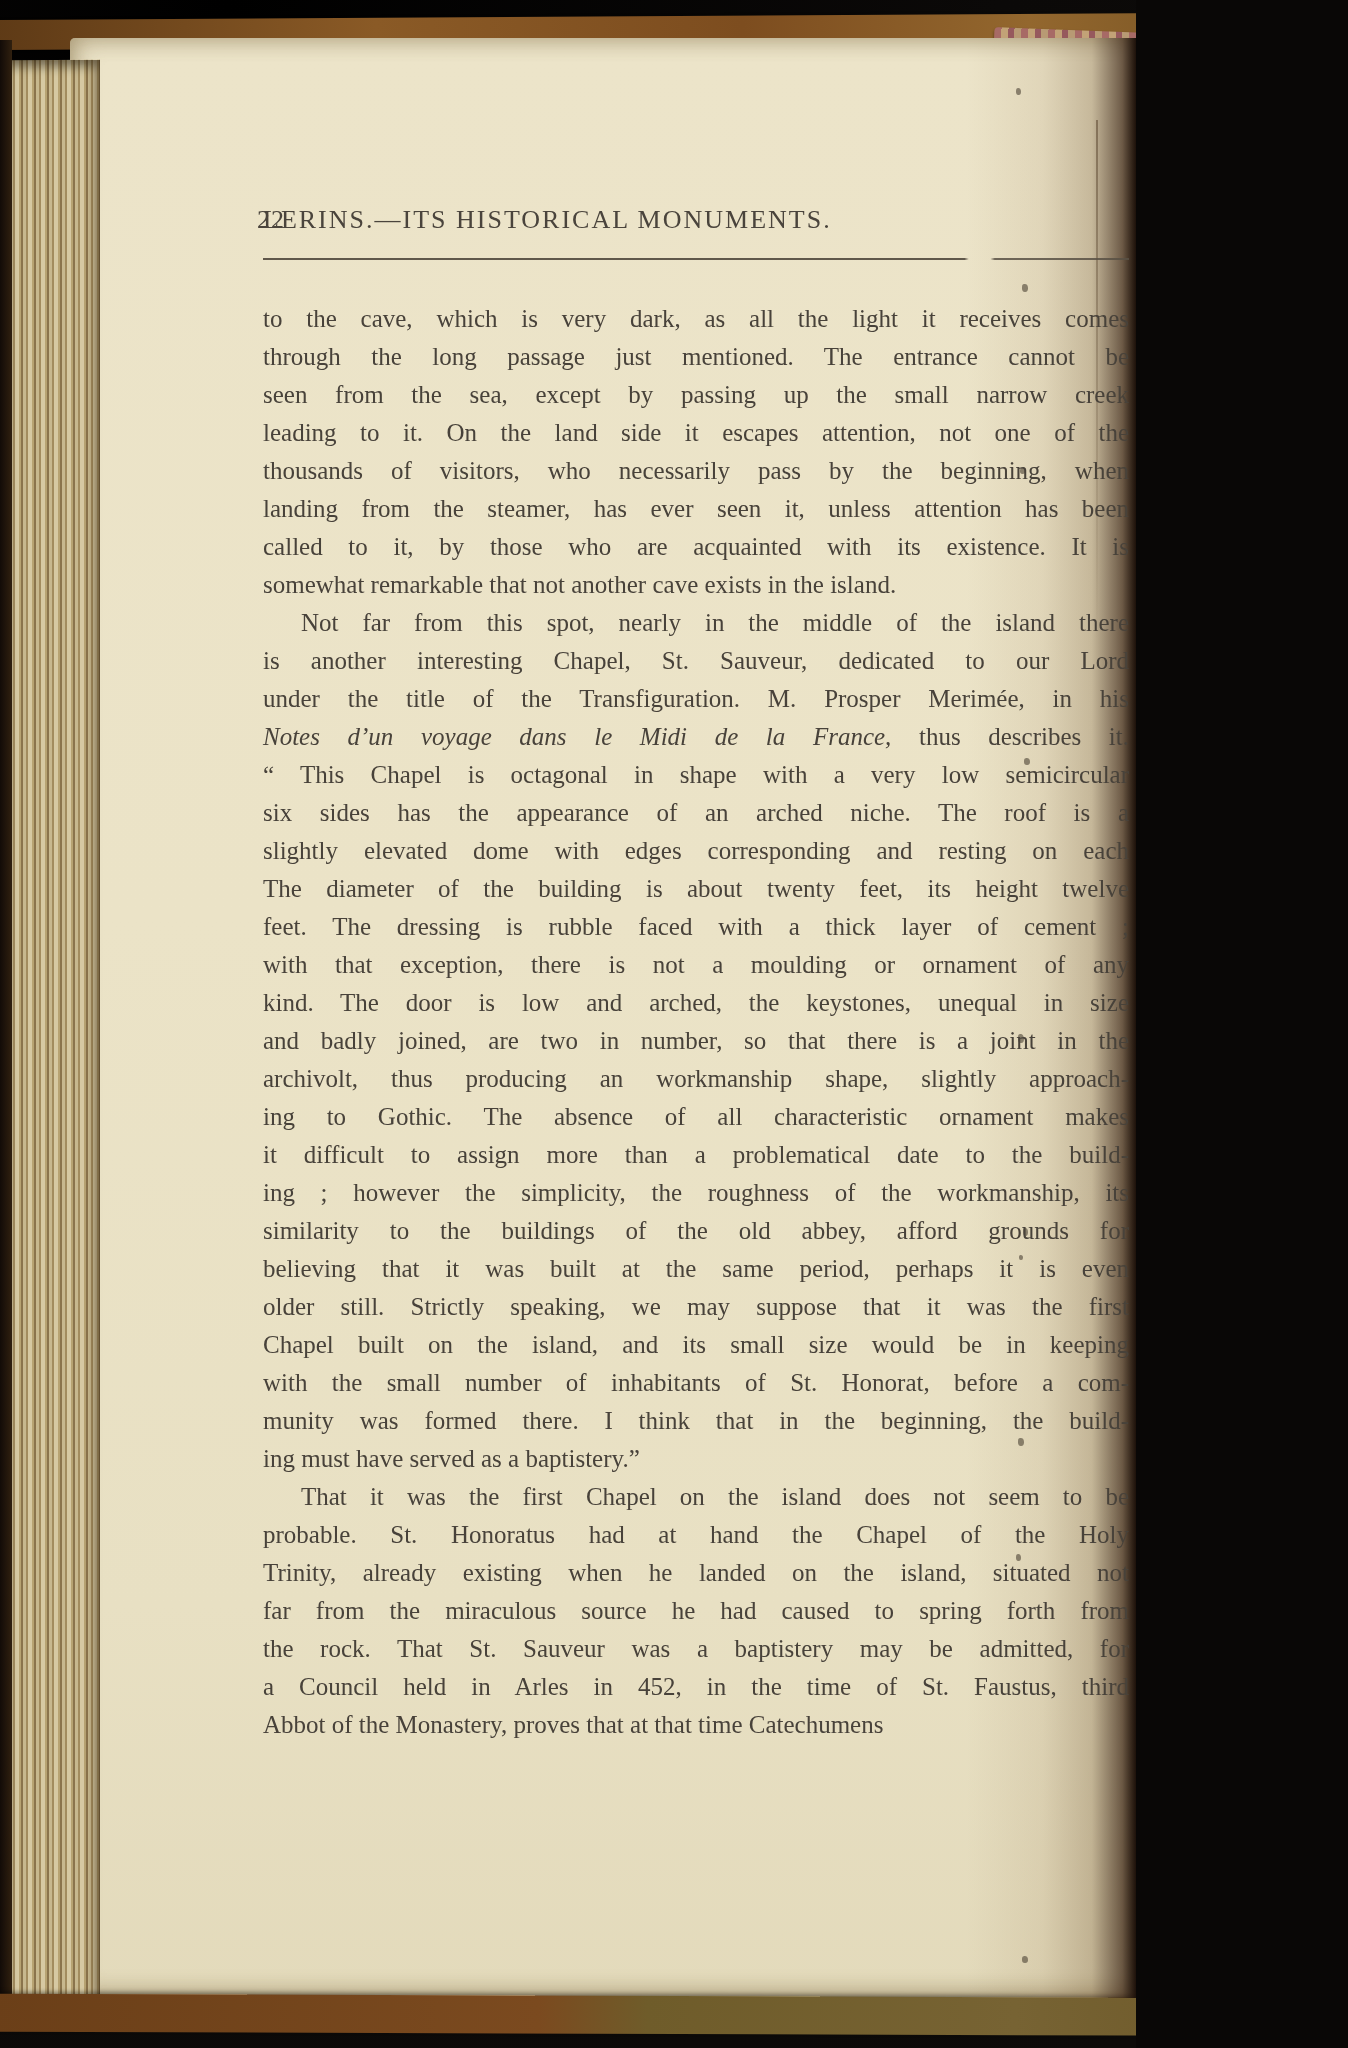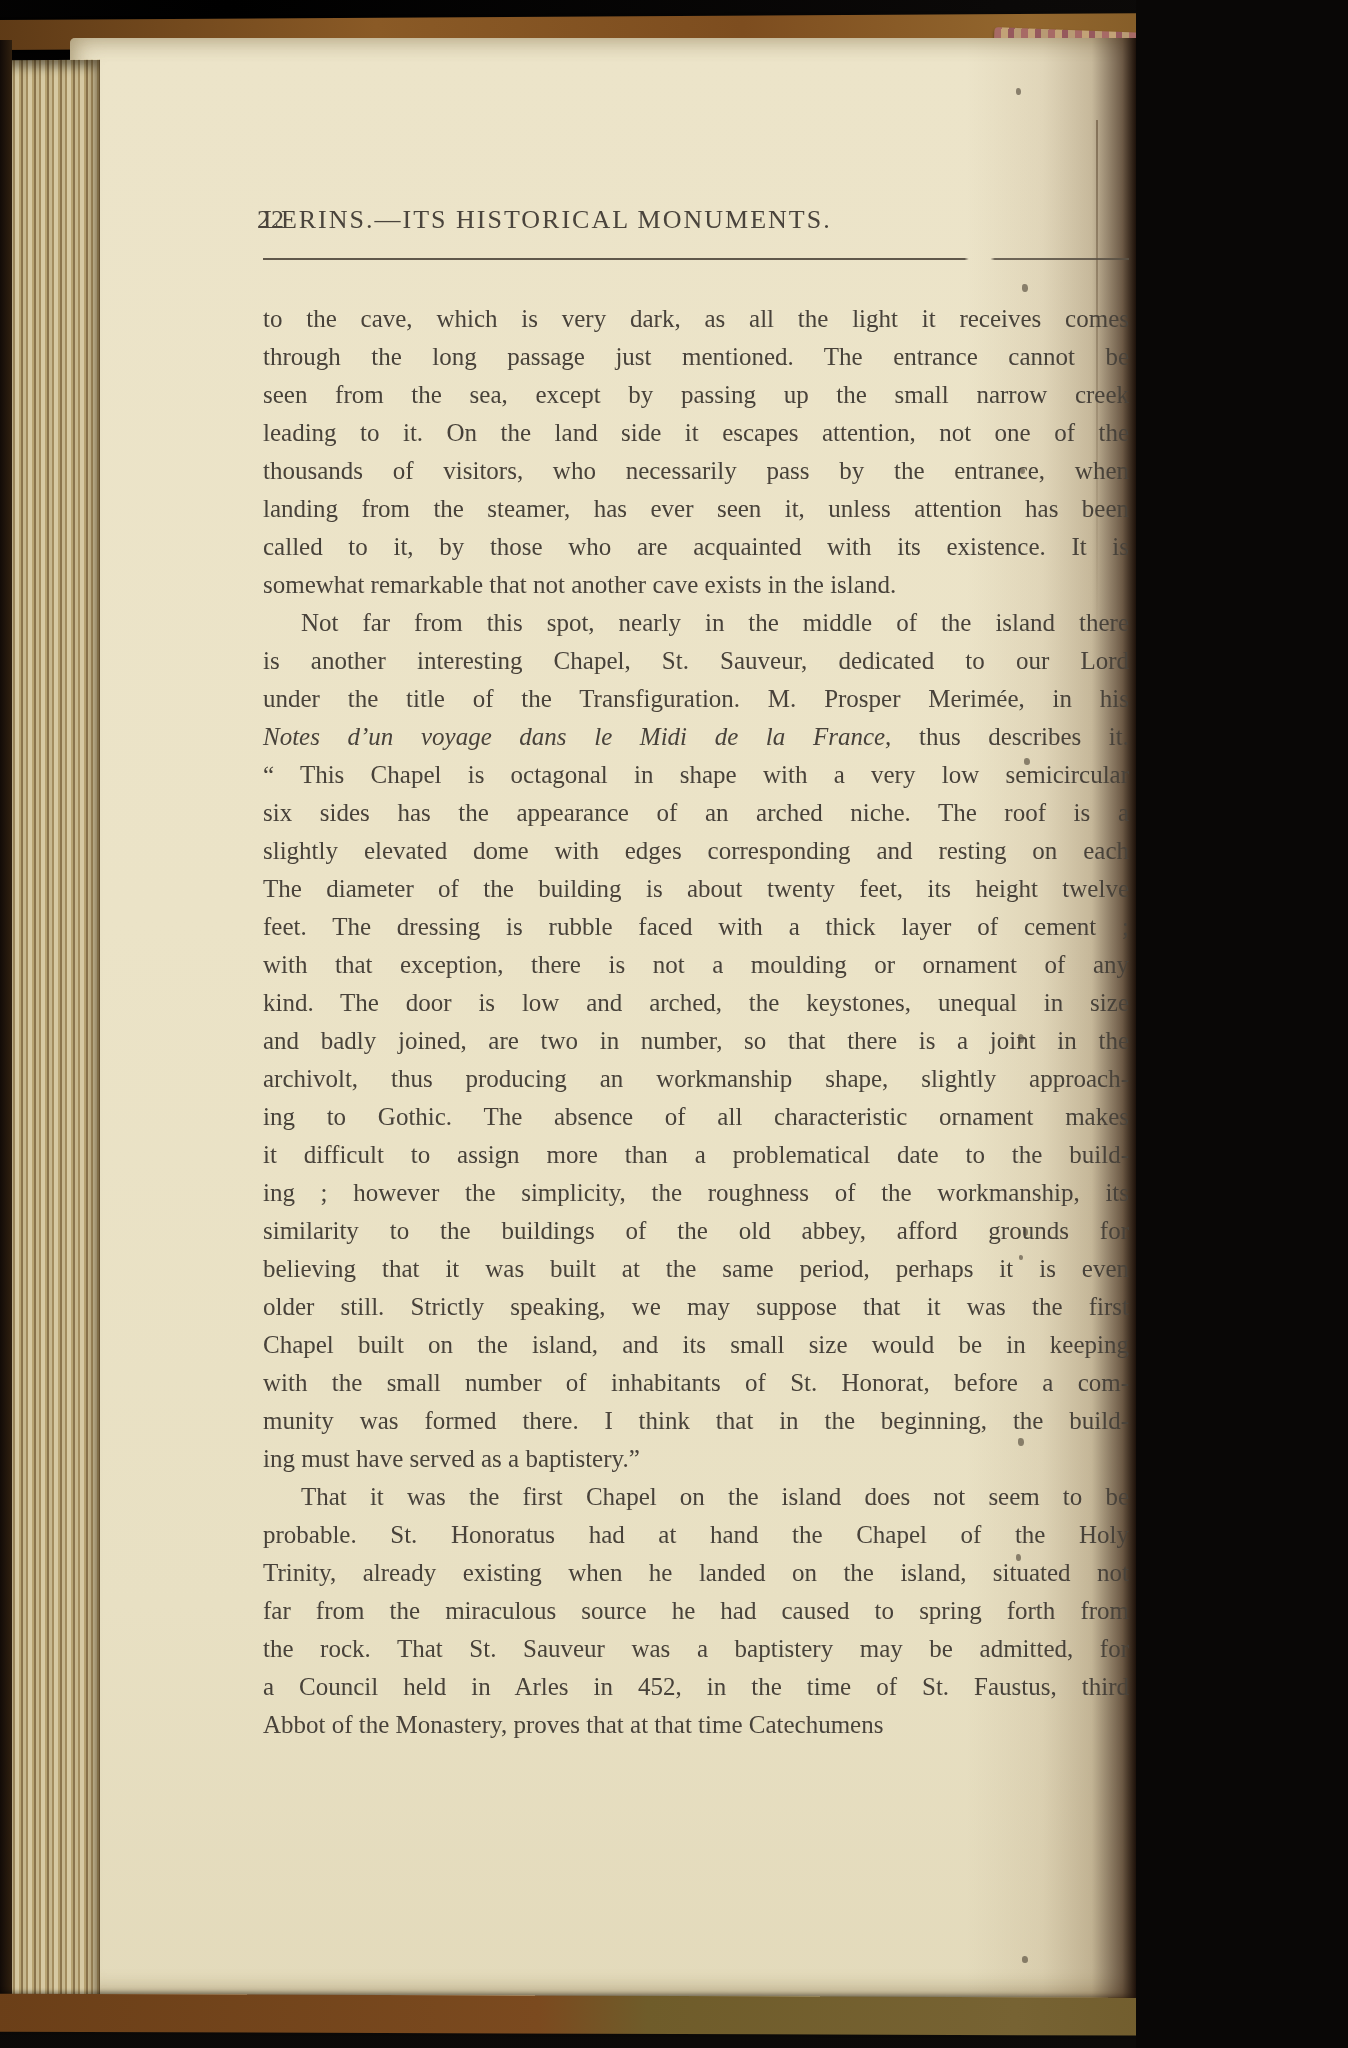--- a/index.html
+++ b/index.html
@@ -85,21 +85,21 @@
       <span class="pagenum">22</span>
       <div class="running-title">LERINS.—ITS HISTORICAL MONUMENTS.</div>
     </div>
     <div class="rule"></div>
     <div class="body-text">
         <div class="para">
           <div class="line">to the cave, which is very dark, as all the light it receives comes</div>
           <div class="line">through the long passage just mentioned.  The entrance cannot be</div>
           <div class="line">seen from the sea, except by passing up the small narrow creek</div>
           <div class="line">leading to it.  On the land side it escapes attention, not one of the</div>
-          <div class="line">thousands of visitors, who necessarily pass by the entrance, when</div>
+          <div class="line">thousands of visitors, who necessarily pass by the beginning, when</div>
           <div class="line">landing from the steamer, has ever seen it, unless attention has been</div>
           <div class="line">called to it, by those who are acquainted with its existence.  It is</div>
           <div class="line line-last">somewhat remarkable that not another cave exists in the island.</div>
         </div>
         <div class="para">
           <div class="line line-indent">Not far from this spot, nearly in the middle of the island there</div>
           <div class="line">is another interesting Chapel, St. Sauveur, dedicated to our Lord</div>
           <div class="line">under the title of the Transfiguration.  M. Prosper Merimée, in his</div>
           <div class="line"><span class="it">Notes d’un voyage dans le Midi de la France,</span><span> thus describes it.</span></div>
           <div class="line">“ This Chapel is octagonal in shape with a very low semicircular</div>

